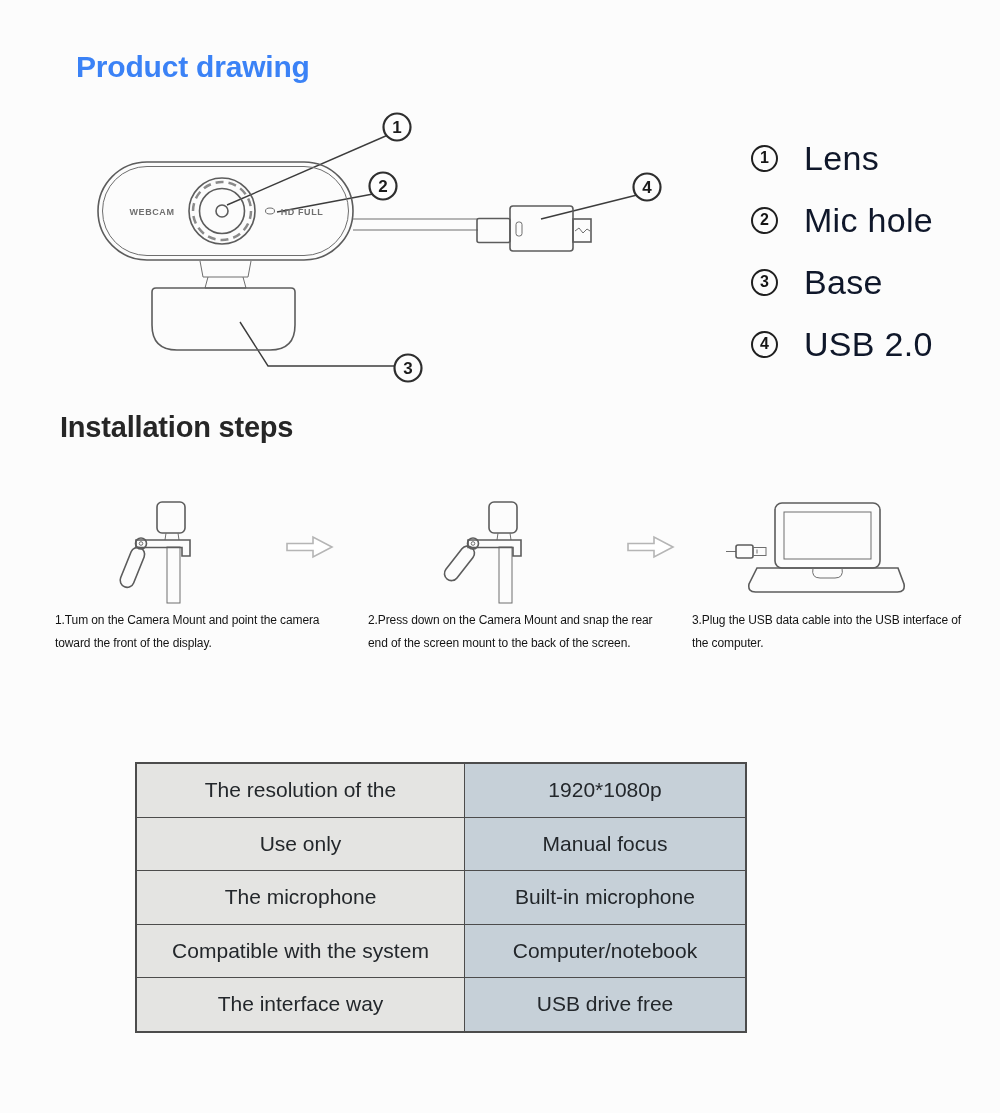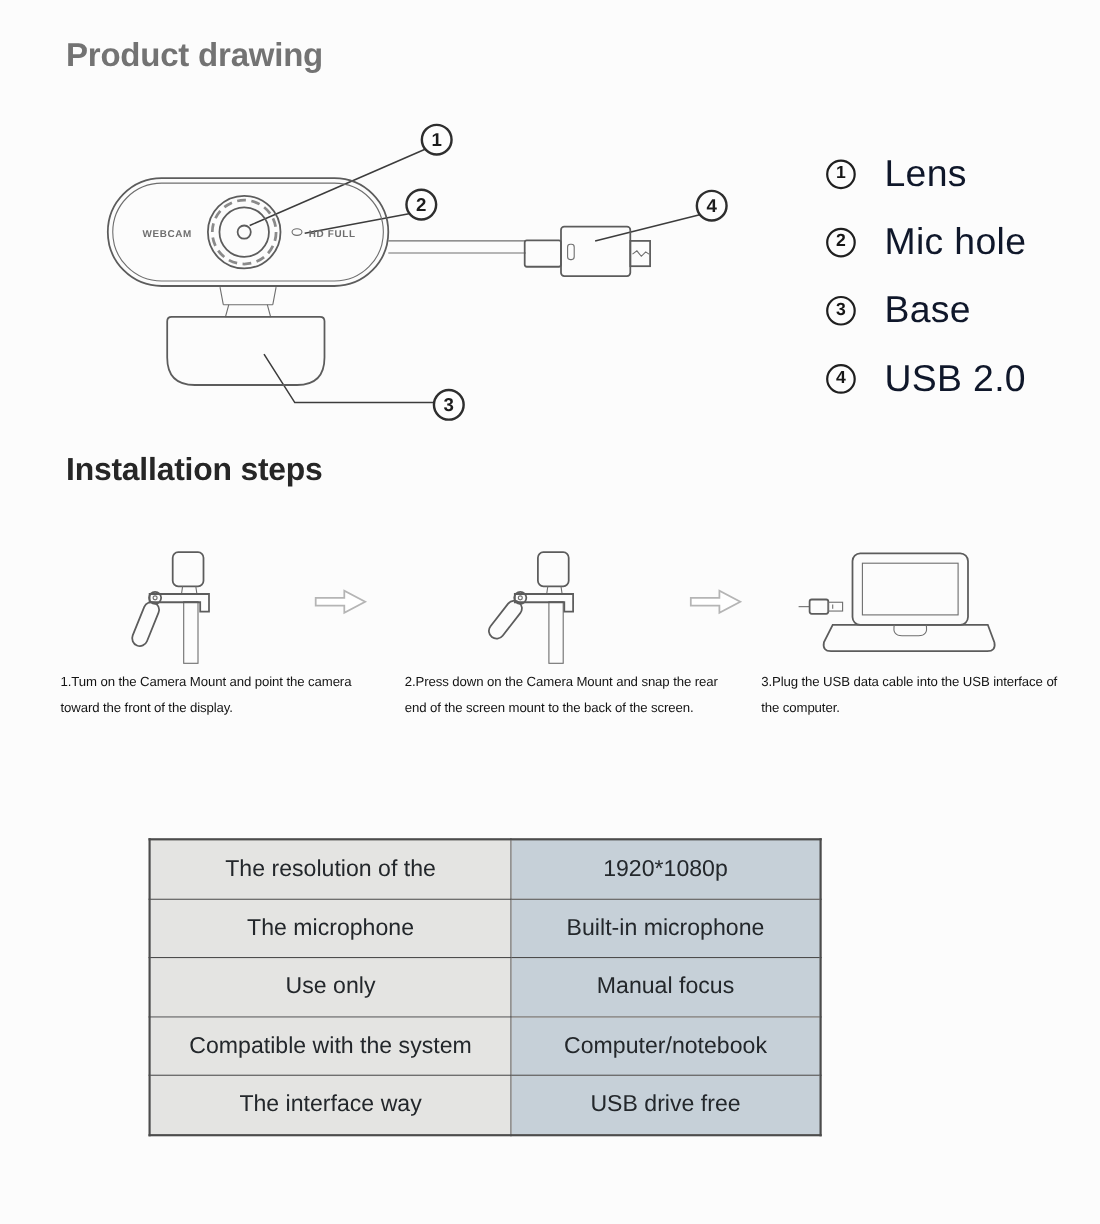--- a/index.html
+++ b/index.html
@@ -3,21 +3,21 @@
 <meta charset="utf-8">
 <style>
   html,body{margin:0;padding:0;}
   body{
     width:1000px;height:1113px;
     background:#fcfcfc;
     font-family:"Liberation Sans", sans-serif;
     position:relative;
     overflow:hidden;
   }
-  h1.pd{position:absolute;left:60px;top:34px;margin:0;font-size:30px;font-weight:700;color:#737373;letter-spacing:-0.2px;}
+  h1.pd{position:absolute;left:60px;top:34px;margin:16px;font-size:30px;font-weight:700;color:#3b82f6;letter-spacing:-0.2px;}
   h2.inst{position:absolute;left:60px;top:411px;margin:0;font-size:29px;font-weight:700;color:#262626;letter-spacing:-0.2px;}
 
   svg{position:absolute;left:0;overflow:visible;}
   .ln{fill:none;stroke:#5c5c5c;stroke-width:1.6px;}
   .ln2{fill:none;stroke:#6e6e6e;stroke-width:1px;}
   .ring{fill:none;stroke:#8a8a8a;stroke-width:2.5px;}
   .co{fill:#fdfdfd;stroke:#2e2e2e;stroke-width:2.2px;}
   .cl{fill:none;stroke:#3c3c3c;stroke-width:1.4px;}
   .conum{font-family:"Liberation Sans",sans-serif;font-size:17px;font-weight:600;fill:#1c1c1c;text-anchor:middle;}
   .devtxt{font-family:"Liberation Sans",sans-serif;font-size:9px;font-weight:700;fill:#6f6f6f;letter-spacing:0.6px;text-anchor:middle;}
@@ -171,26 +171,26 @@
 <p class="step-text" id="st2">2.Press down on the Camera Mount and snap the rear end of the screen mount to the back of the screen.</p>
 <p class="step-text" id="st3">3.Plug the USB data cable into the USB interface of the computer.</p>
 
 <table class="specs">
   <tbody>
     <tr>
       <td class="cell-label">The resolution of the</td>
       <td class="cell-value">1920*1080p</td>
     </tr>
     <tr>
+      <td class="cell-label">Use only</td>
+      <td class="cell-value">Manual focus</td>
+    </tr>
+    <tr>
       <td class="cell-label">The microphone</td>
       <td class="cell-value">Built-in microphone</td>
-    </tr>
-    <tr>
-      <td class="cell-label">Use only</td>
-      <td class="cell-value">Manual focus</td>
     </tr>
     <tr>
       <td class="cell-label">Compatible with the system</td>
       <td class="cell-value">Computer/notebook</td>
     </tr>
     <tr>
       <td class="cell-label">The interface way</td>
       <td class="cell-value">USB drive free</td>
     </tr>
   </tbody>

